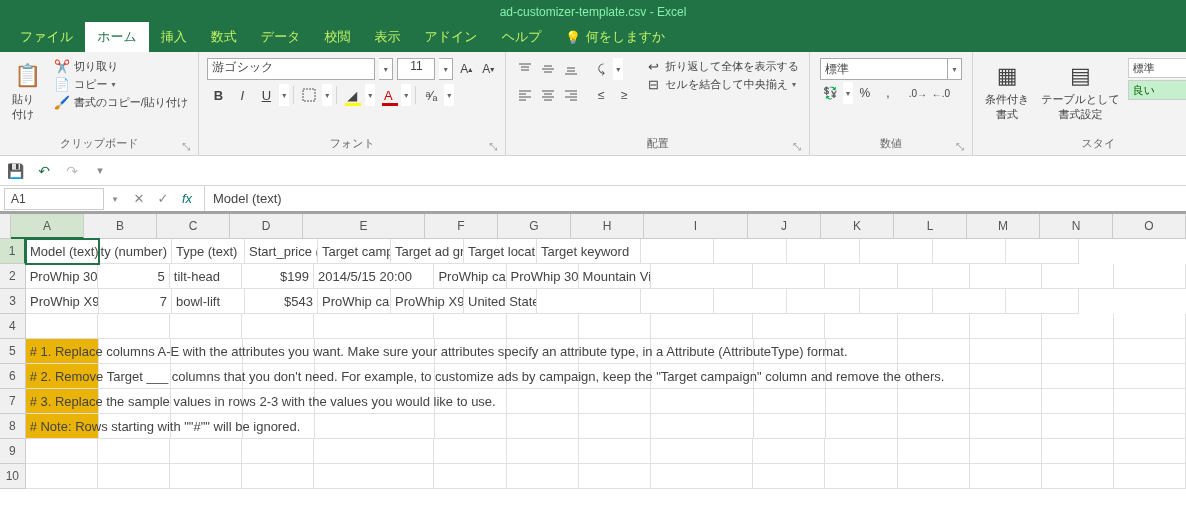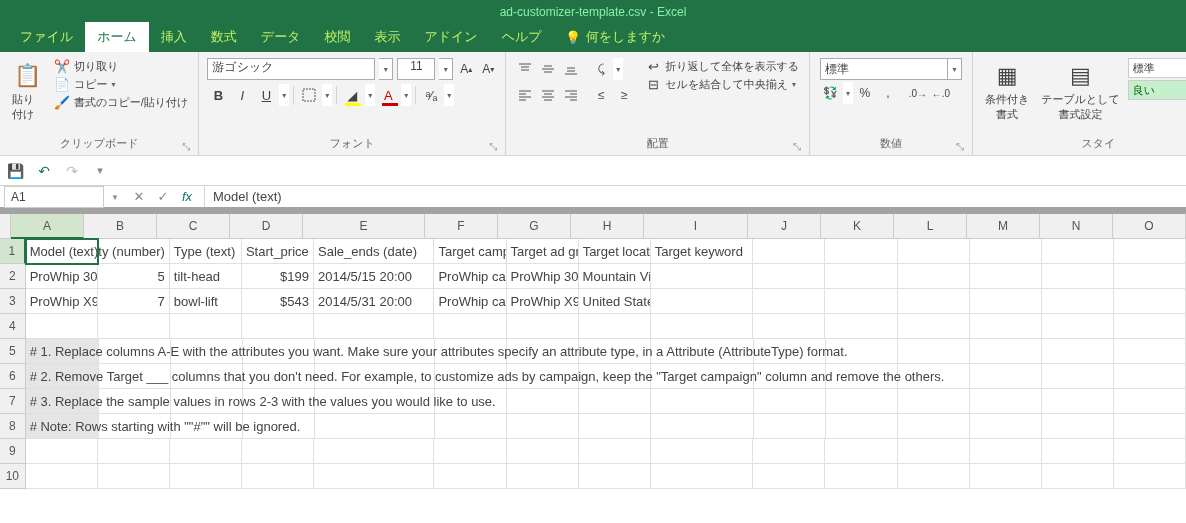--- a/index.html
+++ b/index.html
@@ -41,40 +41,40 @@
 .num-format { width: 128px; height: 22px; border: 1px solid #ababab; background: #fff; padding: 0 4px; font-size: 12px; display: flex; align-items: center; }
 
 .style-samples { display: flex; flex-direction: column; gap: 2px; padding: 2px; }
 .style-sample { width: 88px; height: 20px; border: 1px solid #ccc; padding: 1px 4px; font-size: 11px; display: flex; align-items: center; }
 .style-sample.normal { background: #fff; }
 .style-sample.good { background: #c6efce; color: #006100; }
 
 .qat { height: 30px; background: #fff; border-bottom: 1px solid #d4d4d4; display: flex; align-items: center; padding: 0 6px; gap: 8px; }
 .qbtn { width: 20px; height: 20px; display: flex; align-items: center; justify-content: center; cursor: pointer; font-size: 14px; color: #217346; }
 
-.formula-bar { height: 28px; background: #fff; border-bottom: 7px solid #a3a3a3; display: flex; align-items: center; }
+.formula-bar { height: 28px; background: #fff; border-bottom: 3px solid #a3a3a3; display: flex; align-items: center; }
 .name-box { width: 100px; height: 22px; border: 1px solid #ccc; margin: 0 4px; padding: 0 6px; font-size: 12px; display: flex; align-items: center; }
 .fb-btns { display: flex; gap: 2px; padding: 0 6px; border-right: 1px solid #d4d4d4; height: 100%; align-items: center; }
 .fb-btn { width: 22px; height: 22px; display: flex; align-items: center; justify-content: center; color: #888; cursor: pointer; font-size: 13px; }
 .formula-input { flex: 1; height: 22px; padding: 0 8px; font-size: 13px; display: flex; align-items: center; }
 
 .grid-area { display: flex; }
 .corner { width: 26px; height: 25px; background: #f0f0f0; border-right: 1px solid #ccc; border-bottom: 1px solid #ccc; }
 .col-headers { display: flex; height: 25px; }
 .ch { background: #f0f0f0; border-right: 1px solid #ccc; border-bottom: 1px solid #ccc; display: flex; align-items: center; justify-content: center; font-size: 12px; color: #555; cursor: pointer; }
 .ch.sel { background: #d3e5cf; border-bottom: 2px solid #217346; }
 
 .rows { }
 .row-line { display: flex; height: 25px; }
 .rh { width: 26px; background: #f0f0f0; border-right: 1px solid #ccc; border-bottom: 1px solid #ccc; display: flex; align-items: center; justify-content: center; font-size: 12px; color: #555; cursor: pointer; }
 .rh.sel { background: #d3e5cf; border-right: 2px solid #217346; }
 .cell { border-right: 1px solid #e0e0e0; border-bottom: 1px solid #e0e0e0; padding: 0 4px; font-size: 13px; display: flex; align-items: center; overflow: hidden; white-space: nowrap; cursor: cell; }
 .cell.sel { outline: 2px solid #217346; outline-offset: -1px; background: #fff; z-index: 2; }
 .cell.num { justify-content: flex-end; }
-.cell.overflow { overflow: visible; z-index: 1; background: #e5e5e5; }
+.cell.overflow { overflow: visible; z-index: 1; background: #eab308; }
 
 .cw-A { width: 73px; } .cw-B { width: 73px; } .cw-C { width: 73px; } .cw-D { width: 73px; }
 .cw-E { width: 122px; } .cw-F { width: 73px; } .cw-G { width: 73px; } .cw-H { width: 73px; }
 .cw-I { width: 104px; } .cw-J { width: 73px; } .cw-K { width: 73px; } .cw-L { width: 73px; }
 .cw-M { width: 73px; } .cw-N { width: 73px; } .cw-O { width: 73px; }
 
 svg { display: block; }
 </style>
 </head>
 <body>
@@ -339,21 +339,20 @@
         <div class="ch cw-O">O</div>
       </div>
   </div>
   <div class="rows" id="rows">
       <div class="row-line">
         <div class="rh sel">1</div>
         <div class="cell cw-A sel">Model (text)</div>
         <div class="cell cw-B num">Capacity (number)</div>
         <div class="cell cw-C">Type (text)</div>
         <div class="cell cw-D">Start_price (price)</div>
-        <div class="cell cw-E">Sale_ends (date)</div>
         <div class="cell cw-F">Target campaign</div>
         <div class="cell cw-G">Target ad group</div>
         <div class="cell cw-H">Target location</div>
         <div class="cell cw-I">Target keyword</div>
         <div class="cell cw-J"></div>
         <div class="cell cw-K"></div>
         <div class="cell cw-L"></div>
         <div class="cell cw-M"></div>
         <div class="cell cw-N"></div>
         <div class="cell cw-O"></div>
@@ -375,21 +374,20 @@
         <div class="cell cw-M"></div>
         <div class="cell cw-N"></div>
         <div class="cell cw-O"></div>
       </div>
       <div class="row-line">
         <div class="rh">3</div>
         <div class="cell cw-A">ProWhip X900</div>
         <div class="cell cw-B num">7</div>
         <div class="cell cw-C">bowl-lift</div>
         <div class="cell cw-D num">$543</div>
-        <div class="cell cw-E">2014/5/31 20:00</div>
         <div class="cell cw-F">ProWhip campaign</div>
         <div class="cell cw-G">ProWhip X900</div>
         <div class="cell cw-H">United States</div>
         <div class="cell cw-I"></div>
         <div class="cell cw-J"></div>
         <div class="cell cw-K"></div>
         <div class="cell cw-L"></div>
         <div class="cell cw-M"></div>
         <div class="cell cw-N"></div>
         <div class="cell cw-O"></div>

